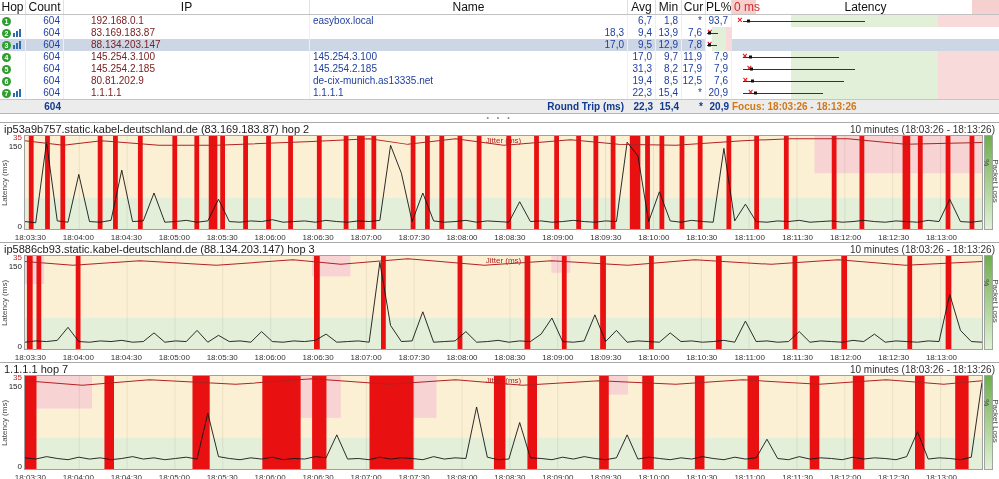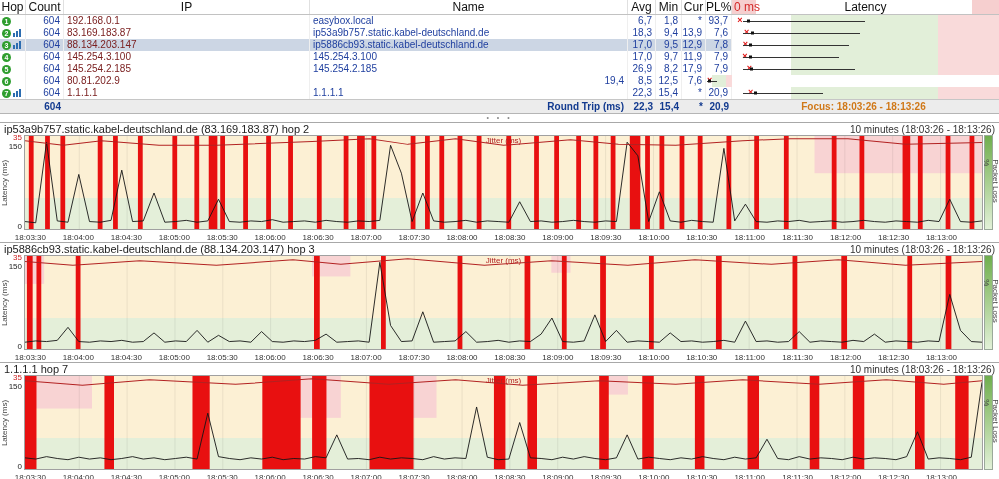--- a/index.html
+++ b/index.html
@@ -12,36 +12,36 @@
   .t-header{height:14px;font-size:12px;border-bottom:1px solid #c2c2c2;background:#fff;}
   .t-header .c{text-align:center;color:#111;border-right:1px solid #e0e0e0;height:14px;line-height:14px;overflow:hidden;}
   .trow{height:12px;font-size:10px;background:#fff;}
   .trow.sel{background:#ccd6e4;}
   .trow .c{height:12px;line-height:12px;border-right:1px solid #efefef;overflow:hidden;white-space:nowrap;}
   .c.hopc{display:flex;align-items:center;gap:2px;padding-left:2px;border-right:1px solid #efefef;}
   .hopcircle{display:inline-block;width:9px;height:9px;border-radius:50%;background:#2f9e2f;
              color:#fff;font-size:7px;line-height:9px;text-align:center;font-weight:bold;}
   .baricon{width:8px;height:8px;}
   .c.num{text-align:right;padding-right:3px;color:#1f3f9f;}
-  .c.ip{color:#7b2020;padding-left:3px;}
+  .c.ip{color:#7b2020;padding-left:3px;margin-left:24px;}
   .c.name{color:#1f3f9f;padding-left:3px;}
   .latcell{position:relative;height:12px;border-right:none !important;
      background:linear-gradient(90deg,#ffffff 0%,#ffffff 22%,#e2efd9 22%,#e2efd9 77%,#f9dada 77%,#f9dada 100%);}
   .latcell .xmark{position:absolute;top:-1px;color:#e01010;font-size:9px;font-weight:bold;line-height:12px;}
   .latcell .whisker{position:absolute;left:4%;top:50%;border-top:1px solid #333;height:0;}
   .latcell .dot{position:absolute;top:50%;width:3px;height:3px;background:#111;transform:translateY(-50%);}
   .lathead{position:relative;height:14px;line-height:14px;border-right:none !important;
      background:linear-gradient(90deg,#f6cfcf 0%,#f6cfcf 9%,#ffffff 9%,#ffffff 90%,#f6cfcf 90%,#f6cfcf 100%);}
   .lathead .mid{display:block;text-align:center;color:#111;}
   .lathead .sl{position:absolute;left:2px;color:#d42a2a;}
   .t-footer{height:13px;font-size:10px;background:#ececec;border-top:1px solid #c6c6c6;}
   .t-footer .c{height:13px;line-height:13px;}
   .t-footer .lbl{text-align:right;padding-right:4px;color:#123a8f;font-weight:bold;}
   .t-footer .num{font-weight:bold;color:#123a8f;}
-  .t-footer .focus{text-align:center;padding-right:4px;color:#d07818;font-weight:bold;}
+  .t-footer .focus{text-align:left;padding-right:4px;color:#d07818;font-weight:bold;}
 
   
   .splitter{height:8px;text-align:center;color:#8a8a8a;font-size:7px;letter-spacing:3px;line-height:8px;cursor:row-resize;}
 
   
   .graph{height:120px;box-sizing:border-box;border-top:1px solid #a8a8a8;}
   .g-head{height:12px;display:flex;justify-content:space-between;align-items:center;padding:0 4px;}
   .g-title{font-size:11px;color:#222;}
   .g-range{font-size:10px;color:#333;}
   .g-body{height:95px;display:flex;border-radius:6px;}
@@ -107,21 +107,20 @@
           <div class="c hopc">
             <span class="hopcircle">2</span>
             <svg class="baricon" viewBox="0 0 8 8">
               <rect x="0" y="4" width="2" height="4" fill="#2b6cb0"></rect>
               <rect x="3" y="2" width="2" height="6" fill="#2b6cb0"></rect>
               <rect x="6" y="0" width="2" height="8" fill="#2b6cb0"></rect>
             </svg>
           </div>
           <div class="c num">604</div>
           <div class="c ip">83.169.183.87</div>
-          <div class="c name">ip53a9b757.static.kabel-deutschland.de</div>
           <div class="c num">18,3</div>
           <div class="c num">9,4</div>
           <div class="c num">13,9</div>
           <div class="c num">7,6</div>
           <div class="c latcell">
             <span class="xmark" style="left:4.5%">×</span>
             <div class="whisker" style="width:44.0%"></div>
             <div class="dot" style="left:7.0%"></div>
           </div>
         </div>
@@ -129,21 +128,20 @@
           <div class="c hopc">
             <span class="hopcircle">3</span>
             <svg class="baricon" viewBox="0 0 8 8">
               <rect x="0" y="4" width="2" height="4" fill="#2b6cb0"></rect>
               <rect x="3" y="2" width="2" height="6" fill="#2b6cb0"></rect>
               <rect x="6" y="0" width="2" height="8" fill="#2b6cb0"></rect>
             </svg>
           </div>
           <div class="c num">604</div>
           <div class="c ip">88.134.203.147</div>
-          <div class="c name">ip5886cb93.static.kabel-deutschland.de</div>
           <div class="c num">17,0</div>
           <div class="c num">9,5</div>
           <div class="c num">12,9</div>
           <div class="c num">7,8</div>
           <div class="c latcell">
             <span class="xmark" style="left:4.0%">×</span>
             <div class="whisker" style="width:40.0%"></div>
             <div class="dot" style="left:6.5%"></div>
           </div>
         </div>
@@ -164,36 +162,37 @@
             <div class="dot" style="left:6.5%"></div>
           </div>
         </div>
         <div class="trow tgrid">
           <div class="c hopc">
             <span class="hopcircle">5</span>
           </div>
           <div class="c num">604</div>
           <div class="c ip">145.254.2.185</div>
           <div class="c name">145.254.2.185</div>
-          <div class="c num">26,9</div>
+          <div class="c num">31,3</div>
           <div class="c num">8,2</div>
           <div class="c num">17,9</div>
           <div class="c num">7,9</div>
           <div class="c latcell">
             <span class="xmark" style="left:5.5%">×</span>
             <div class="whisker" style="width:42.0%"></div>
             <div class="dot" style="left:6.7%"></div>
           </div>
         </div>
         <div class="trow tgrid">
           <div class="c hopc">
             <span class="hopcircle">6</span>
           </div>
           <div class="c num">604</div>
           <div class="c ip">80.81.202.9</div>
+          <div class="c name">de-cix-munich.as13335.net</div>
           <div class="c num">19,4</div>
           <div class="c num">8,5</div>
           <div class="c num">12,5</div>
           <div class="c num">7,6</div>
           <div class="c latcell">
             <span class="xmark" style="left:4.0%">×</span>
             <div class="whisker" style="width:38.0%"></div>
             <div class="dot" style="left:7.2%"></div>
           </div>
         </div>

